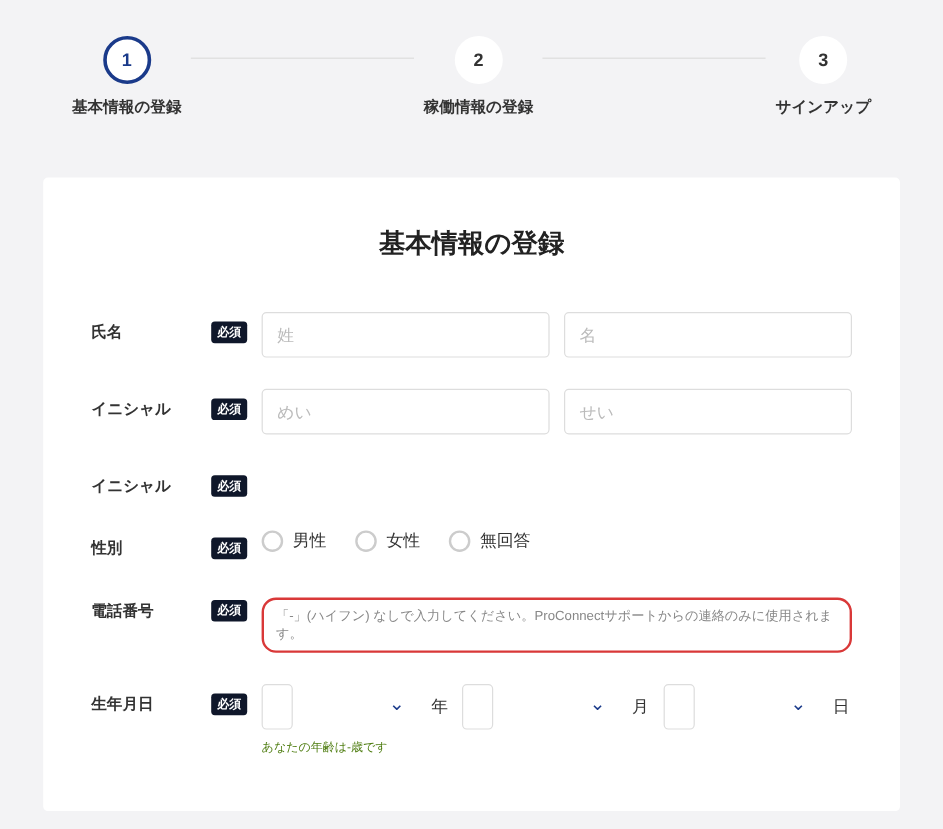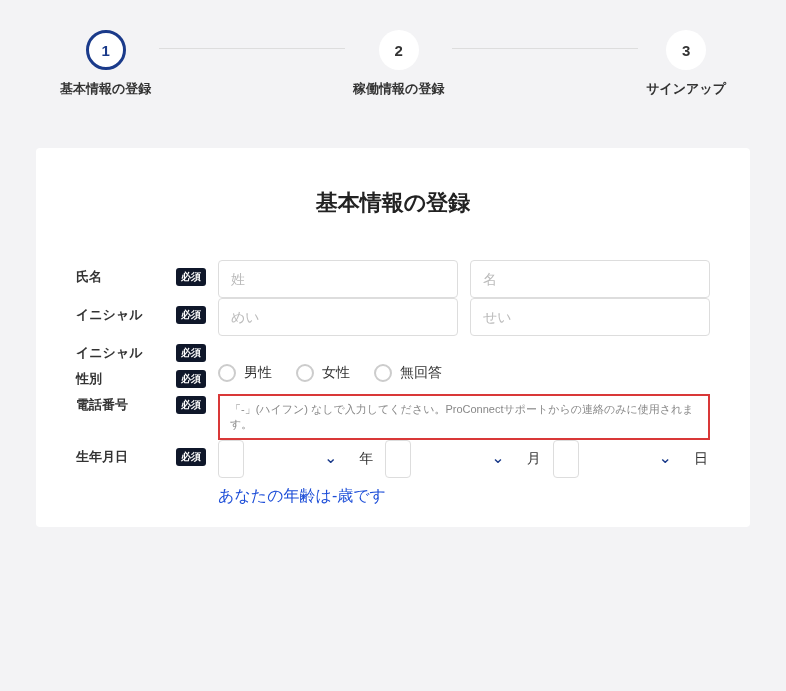--- a/index.html
+++ b/index.html
@@ -60,20 +60,21 @@
     .form-title {
       text-align: center;
       font-size: 22px;
       font-weight: bold;
       margin-bottom: 42px;
       color: #222;
     }
     .form-row {
       display: flex;
       align-items: flex-start;
+      margin-bottom: 26px;
     }
     .form-label-col {
       width: 130px;
       display: flex;
       align-items: center;
       gap: 10px;
       padding-top: 8px;
     }
     .form-label {
       font-weight: bold;
@@ -125,21 +126,21 @@
       border: 2px solid #ccc;
       border-radius: 50%;
     }
     .radio-label { font-size: 14px; color: #333; }
     .hint-box {
       border: 2px solid #d93838;
       padding: 6px 10px;
       margin-top: 6px;
       font-size: 11px;
       color: #888;
-      border-radius: 0;
+      border-radius: 12px;
     }
     .date-row {
       display: flex;
       gap: 10px;
       align-items: center;
     }
     .select-input {
       flex: 1;
       padding: 10px 12px;
       border: 1px solid #ddd;
@@ -159,22 +160,22 @@
       position: absolute;
       right: 12px;
       top: 50%;
       transform: translateY(-60%);
       color: #1a3a8a;
       font-size: 16px;
       pointer-events: none;
     }
     .date-unit { font-size: 14px; color: #333; min-width: 16px; }
     .age-hint {
-      font-size: 16px;
-      color: #1d4ed8;
+      font-size: 10px;
+      color: #4d7c0f;
       margin-top: 8px;
     }
   </style>
 </head>
 <body>
 
 <div class="stepper">
   <div class="step">
     <div class="step-circle active">1</div>
     <div class="step-label">基本情報の登録</div>

